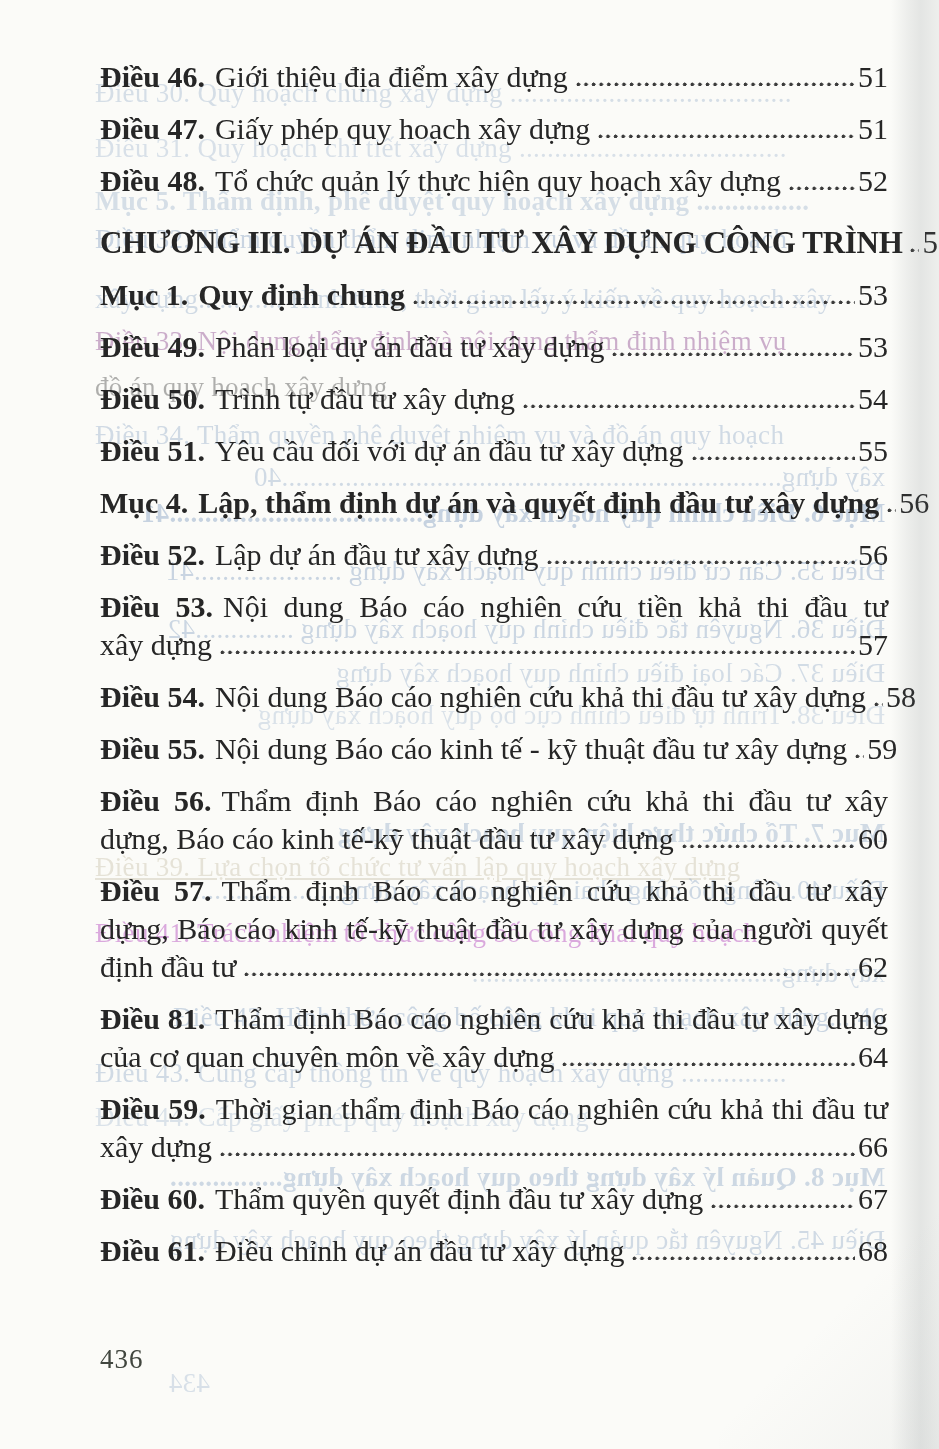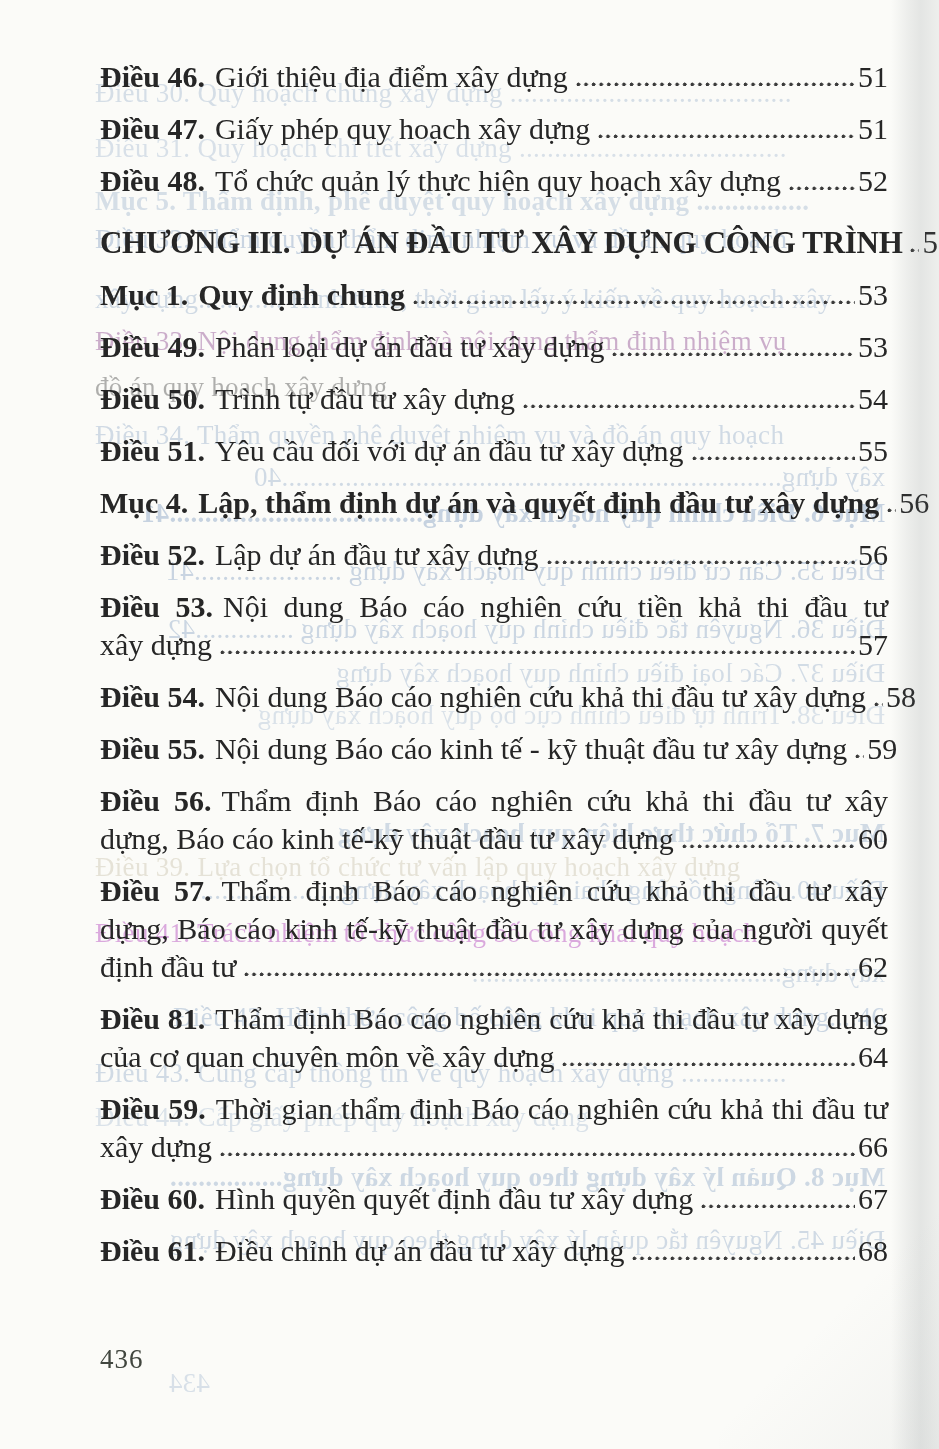--- a/index.html
+++ b/index.html
@@ -83,21 +83,21 @@
     <div class="bleed-line" style="top: 326px; left: 95px; width: 790px; color: #701a75; opacity: 0.34;">Điều 33. Nội dung thẩm định và nội dung thẩm định nhiệm vụ</div>
     <div class="bleed-line" style="top: 372px; left: 95px; width: 790px; color: #000000; opacity: 0.3;">đồ án quy hoạch xây dựng</div>
     <div class="bleed-line" style="top: 420px; left: 95px; width: 790px; color: rgb(127, 156, 192); opacity: 0.34;">Điều 34. Thẩm quyền phê duyệt nhiệm vụ và đồ án quy hoạch</div>
     <div class="bleed-line mirrored" style="top: 462px; left: 95px; width: 790px; color: rgb(127, 156, 192); opacity: 0.34;">xây dựng.......................................................................40</div>
     <div class="bleed-line mirrored bold" style="top: 498px; left: 95px; width: 790px; color: rgb(127, 156, 192); opacity: 0.42;">Mục 6. Điều chỉnh quy hoạch xây dựng....................................41</div>
     <div class="bleed-line mirrored" style="top: 556px; left: 95px; width: 790px; color: rgb(127, 156, 192); opacity: 0.4;">Điều 35. Căn cứ điều chỉnh quy hoạch xây dựng .....................41</div>
     <div class="bleed-line mirrored" style="top: 614px; left: 95px; width: 790px; color: rgb(127, 156, 192); opacity: 0.38;">Điều 36. Nguyên tắc điều chỉnh quy hoạch xây dựng ..............42</div>
     <div class="bleed-line mirrored" style="top: 658px; left: 95px; width: 790px; color: rgb(127, 156, 192); opacity: 0.32;">Điều 37. Các loại điều chỉnh quy hoạch xây dựng</div>
     <div class="bleed-line mirrored" style="top: 700px; left: 95px; width: 790px; color: rgb(127, 156, 192); opacity: 0.26;">Điều 38. Trình tự điều chỉnh cục bộ quy hoạch xây dựng</div>
     <div class="bleed-line mirrored bold" style="top: 818px; left: 95px; width: 790px; color: rgb(127, 156, 192); opacity: 0.34;">Mục 7. Tổ chức thực hiện quy hoạch xây dựng</div>
-    <div class="bleed-line" style="top: 852px; left: 95px; width: 790px; color: rgb(182, 171, 140); opacity: 0.3;">Điều 39. Lựa chọn tổ chức tư vấn lập quy hoạch xây dựng</div>
+    <div class="bleed-line" style="top: 852px; left: 95px; width: 790px; color: rgb(182, 171, 140); opacity: 0.3; text-decoration: underline;">Điều 39. Lựa chọn tổ chức tư vấn lập quy hoạch xây dựng</div>
     <div class="bleed-line mirrored" style="top: 875px; left: 95px; width: 790px; color: rgb(127, 156, 192); opacity: 0.36;">Điều 40. Công bố công khai quy hoạch xây dựng.....................</div>
     <div class="bleed-line" style="top: 918px; left: 95px; width: 790px; color: #a21caf; opacity: 0.36;">Điều 41. Trách nhiệm tổ chức công bố công khai quy hoạch</div>
     <div class="bleed-line mirrored" style="top: 958px; left: 95px; width: 790px; color: rgb(127, 156, 192); opacity: 0.3;">xây dựng............................................</div>
     <div class="bleed-line" style="top: 1002px; left: 95px; width: 790px; color: rgb(127, 156, 192); opacity: 0.38; text-align: right;">Điều 42. Hình thức công bố công khai quy hoạch xây dựng....46</div>
     <div class="bleed-line" style="top: 1058px; left: 95px; width: 790px; color: rgb(127, 156, 192); opacity: 0.34;">Điều 43. Cung cấp thông tin về quy hoạch xây dựng ...............</div>
     <div class="bleed-line" style="top: 1102px; left: 95px; width: 790px; color: rgb(127, 156, 192); opacity: 0.26;">Điều 44. Cấp giấy phép quy hoạch xây dựng</div>
     <div class="bleed-line mirrored bold" style="top: 1162px; left: 95px; width: 790px; color: rgb(127, 156, 192); opacity: 0.36;">Mục 8. Quản lý xây dựng theo quy hoạch xây dựng................</div>
     <div class="bleed-line mirrored" style="top: 1225px; left: 95px; width: 790px; color: rgb(127, 156, 192); opacity: 0.34;">Điều 45. Nguyên tắc quản lý xây dựng theo quy hoạch xây dựng</div>
     <div class="bleed-line mirrored" style="top: 1368px; left: 120px; width: 90px; color: rgb(127, 156, 192); opacity: 0.28;">434</div>
   </div>
@@ -236,21 +236,21 @@
       <div class="line cont"><span class="lbl">Điều 59.</span><span class="txt">Thời gian thẩm định Báo cáo nghiên cứu khả thi đầu tư</span></div>
       <div class="line last">
         <span class="txt">xây dựng</span>
         <span class="leader"></span>
         <span class="pg">66</span>
       </div>
     </div>
     <div class="entry article">
       <div class="line last">
         <span class="lbl">Điều 60.</span>
-        <span class="txt">Hình quyền quyết định đầu tư xây dựng</span>
+        <span class="txt">Thẩm quyền quyết định đầu tư xây dựng</span>
         <span class="leader"></span>
         <span class="pg">67</span>
       </div>
     </div>
     <div class="entry article">
       <div class="line last">
         <span class="lbl">Điều 61.</span>
         <span class="txt">Điều chỉnh dự án đầu tư xây dựng</span>
         <span class="leader"></span>
         <span class="pg">68</span>

